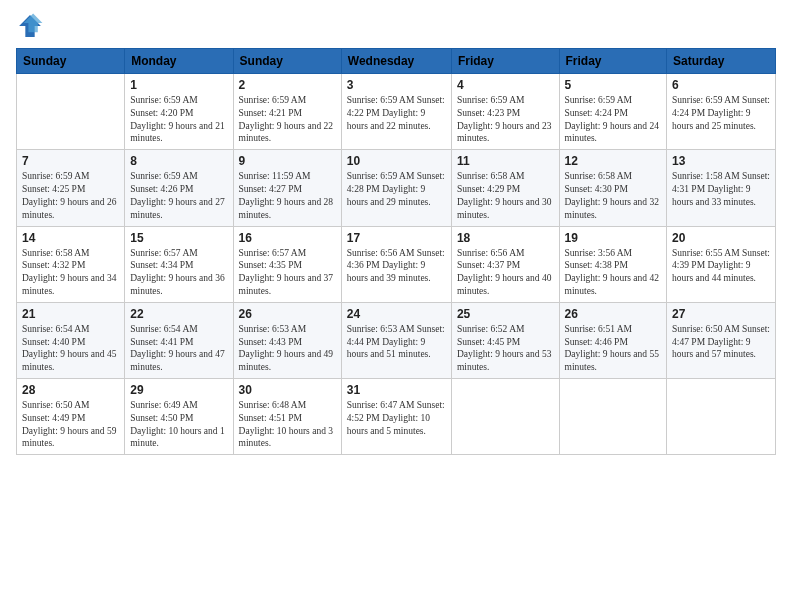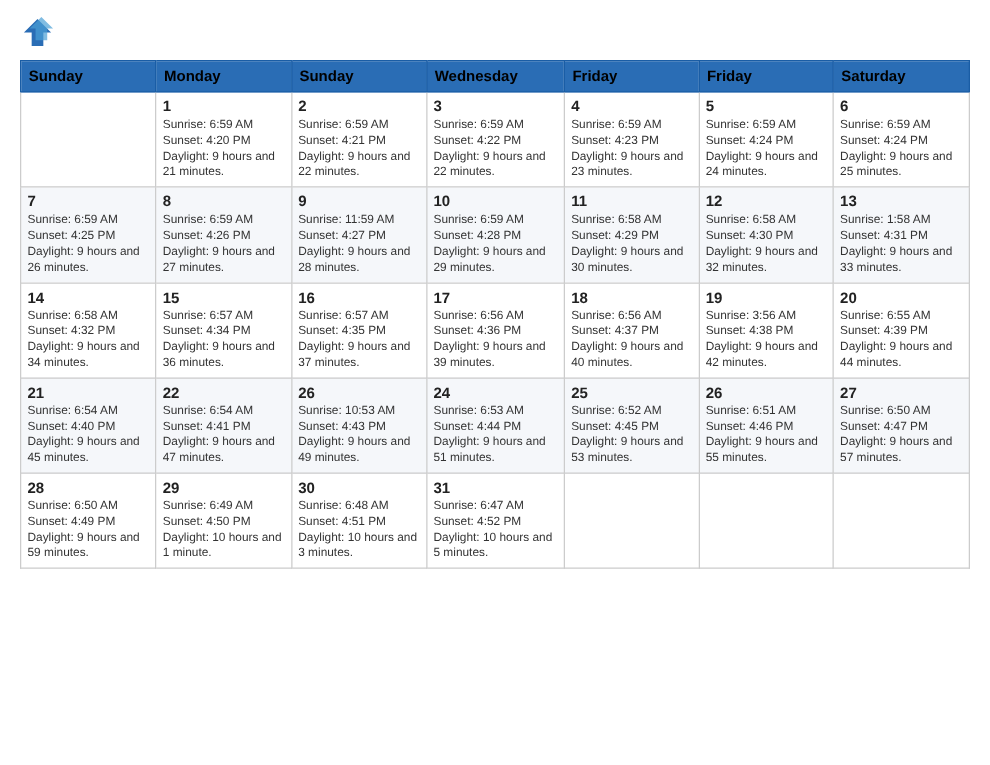--- a/index.html
+++ b/index.html
@@ -85,20 +85,21 @@
     .day-num {
       font-size: 12px;
       font-weight: bold;
       color: #222;
       margin-bottom: 2px;
     }
     .day-info {
       font-size: 9.5px;
       color: #333;
       line-height: 1.35;
+      font-family: Liberation Serif, serif;
     }
     .empty-cell {
       background: #fff !important;
     }
   </style>
 </head>
 <body>
 
 <div class="page">
   <div class="header">
@@ -288,21 +289,21 @@
           </td>
           <td>
             <div class="day-num">22</div>
             <div class="day-info">Sunrise: 6:54 AM
 Sunset: 4:41 PM
 Daylight: 9 hours
 and 47 minutes.</div>
           </td>
           <td>
             <div class="day-num">26</div>
-            <div class="day-info">Sunrise: 10:53 AM
+            <div class="day-info">Sunrise: 6:53 AM
 Sunset: 4:43 PM
 Daylight: 9 hours
 and 49 minutes.</div>
           </td>
           <td>
             <div class="day-num">24</div>
             <div class="day-info">Sunrise: 6:53 AM
 Sunset: 4:44 PM
 Daylight: 9 hours
 and 51 minutes.</div>

